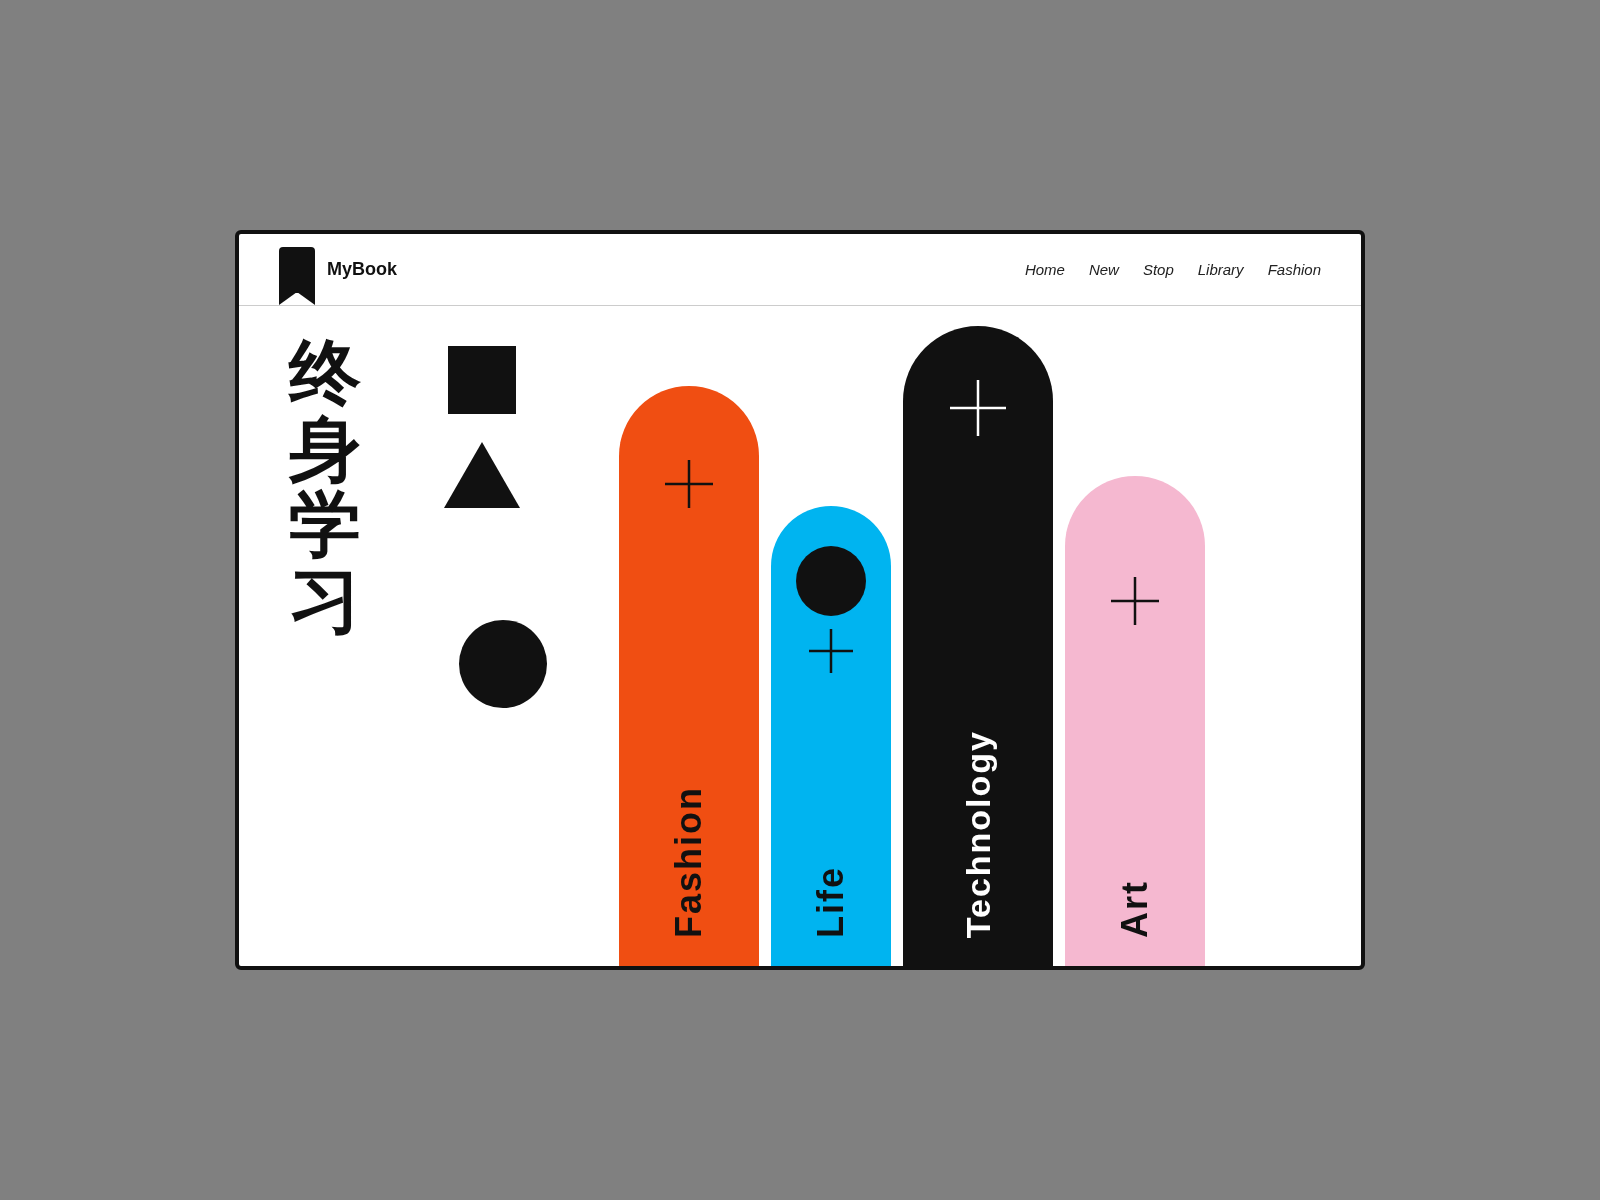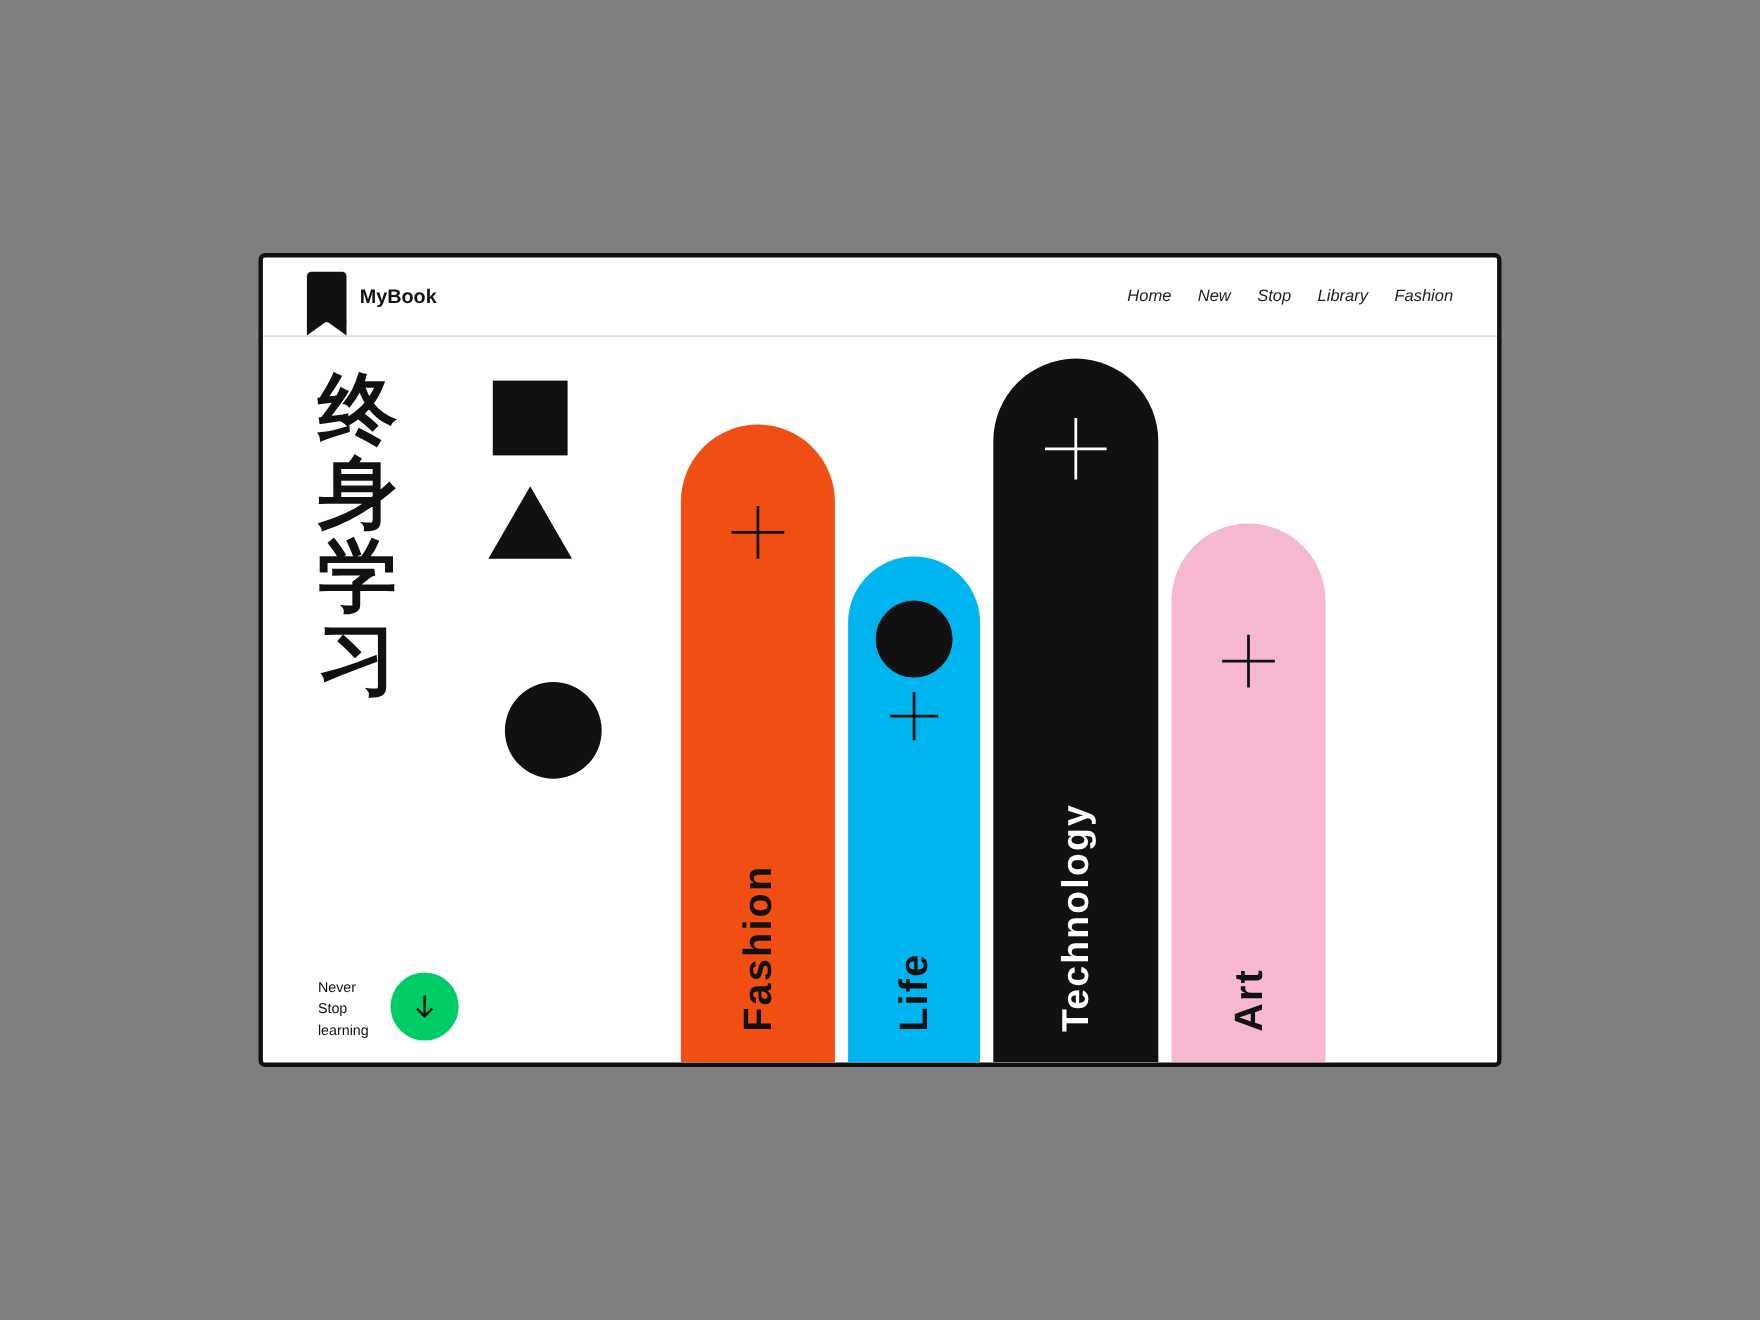--- a/index.html
+++ b/index.html
@@ -264,33 +264,20 @@
         </div>
 
         <div style="position: absolute; top: 10px; left: 155px; display: flex; flex-direction: column; align-items: center; gap: 0;">
           <div class="shape-square"></div>
           <div class="shape-triangle" style="margin-top: 28px;"></div>
         </div>
 
         <div style="position: absolute; bottom: -70px; left: 170px; width: 88px; height: 88px; background: #111; border-radius: 50%;"></div>
       </div>
 
-      <div class="bottom-left">
-        <div class="never-stop">
-          <span>Never</span><br>
-          <span>Stop</span><br>
-          <span>learning</span>
-        </div>
-        <div class="circle-arrow">
-          <svg width="28" height="28" viewBox="0 0 28 28">
-            <line x1="14" y1="4" x2="14" y2="22" stroke="#111" stroke-width="2.2"></line>
-            <polyline points="7,16 14,23 21,16" fill="none" stroke="#111" stroke-width="2.2"></polyline>
-          </svg>
-        </div>
-      </div>
     </div>
 
     <div class="pillars-area">
 
       <div class="pillar pillar-fashion">
         <svg class="plus-sym" style="top: 68px;" width="60" height="60" viewBox="0 0 60 60">
           <line x1="30" y1="6" x2="30" y2="54" stroke="#111" stroke-width="2.5"></line>
           <line x1="6" y1="30" x2="54" y2="30" stroke="#111" stroke-width="2.5"></line>
         </svg>
         <span class="pillar-label">Fashion</span>

